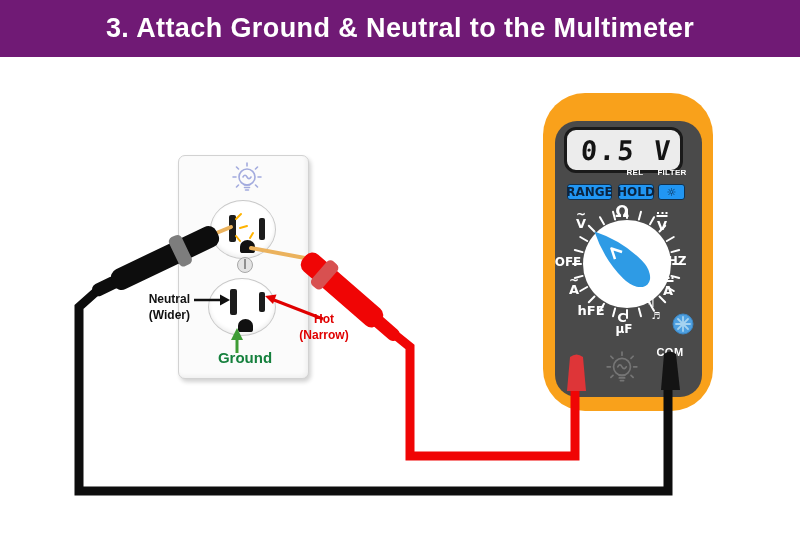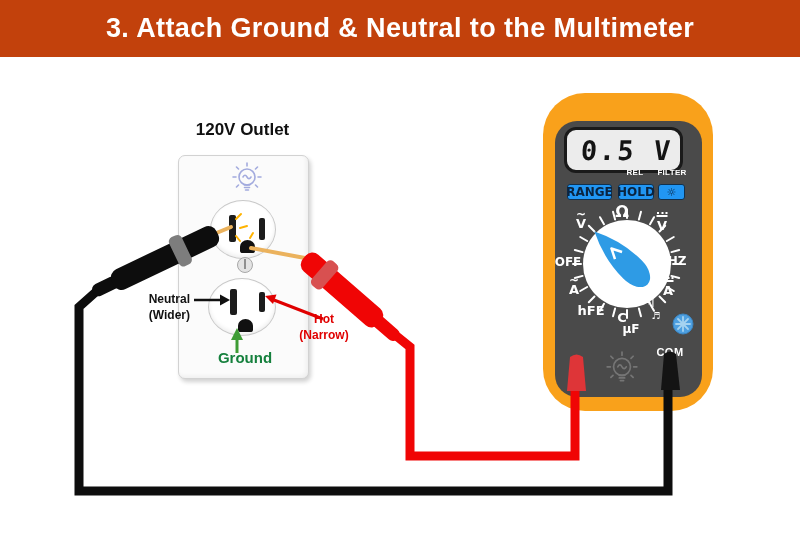--- a/index.html
+++ b/index.html
@@ -1,19 +1,19 @@
 <!DOCTYPE html>
 <html><head>
 <meta charset="utf-8">
 <style>
   html,body{margin:0;padding:0;background:#fff;}
   #stage{position:relative;width:800px;height:550px;background:#fff;overflow:hidden;
          font-family:"Liberation Sans",sans-serif;}
   
-  .titlebar{position:absolute;left:0;top:0;width:800px;height:57px;background:#c2410c;
+  .titlebar{position:absolute;left:0;top:0;width:800px;height:57px;background:#701a75;
             display:flex;align-items:center;justify-content:center;}
   .titlebar h1{margin:0;color:#fff;font-size:27px;font-weight:bold;letter-spacing:.4px;}
   
   .outlet-title{position:absolute;left:170px;top:120px;width:145px;text-align:center;
                 font-size:17px;font-weight:bold;color:#111;}
   .plate{position:absolute;left:178px;top:155px;width:129px;height:222px;background:#fbfbfb;
          border:1px solid #d2d2d2;border-radius:7px;
          box-shadow:2px 3px 4px rgba(0,0,0,.18), inset -2px -2px 4px rgba(0,0,0,.05);}
   .receptacle{position:absolute;background:#fff;border:1.5px solid #c9c9c9;border-radius:50%;
               box-shadow:inset 0 -2px 4px rgba(0,0,0,.07);}
@@ -66,21 +66,20 @@
 </style>
 </head>
 <body>
 
 <div id="stage">
 
   <div class="titlebar">
     <h1>3. Attach Ground &amp; Neutral to the Multimeter</h1>
   </div>
 
-  <div class="outlet-title">120V Outlet</div>
 
   <div class="plate">
     <svg class="bulb-icon" style="left:51px;top:6px" width="34" height="36" viewBox="0 0 34 36">
       <g fill="none" stroke="#a3abde" stroke-width="1.6" stroke-linecap="round">
         <circle cx="17" cy="15" r="8"></circle>
         <path d="M13 15 q2 -3.5 4 0 q2 3.5 4 0"></path>
         <path d="M14.5 23 h5 M14.5 25.5 h5 M15.5 28 h3"></path>
         <path d="M17 4 V1 M8.5 7 L6.5 5 M25.5 7 L27.5 5 M6 15 H3 M28 15 H31 M8.5 23 L6.5 25 M25.5 23 L27.5 25"></path>
       </g>
     </svg>
@@ -179,21 +178,21 @@
       <span class="dlab" style="left:113px;top:161px">
         <span class="stack">
             <i class="dotline"></i>
             <i class="solidline"></i>
             <b>A</b>
           </span></span>
       <span class="dlab" style="left:36px;top:189px">hFE</span>
       <span class="dlab" style="left:94px;top:181px;font-size:9px">→|</span>
       <span class="dlab" style="left:67px;top:196px">C</span>
       <span class="dlab" style="left:101px;top:194px;font-size:10px">♬</span>
-      <span class="dlab" style="left:76px;top:208px;font-size:12px">µF</span>
+      <span class="dlab" style="left:69px;top:208px;font-size:12px">µF</span>
 
       <span class="com-label" style="left:115px;top:231px">COM</span>
 
       <svg class="bulb-icon" style="left:49px;top:228px;opacity:.75" width="36" height="42" viewBox="0 0 34 36">
         <g fill="none" stroke="#848484" stroke-width="1.6" stroke-linecap="round">
           <circle cx="17" cy="15" r="8"></circle>
           <path d="M13 15 q2 -3.5 4 0 q2 3.5 4 0"></path>
           <path d="M14.5 23 h5 M14.5 25.5 h5 M15.5 28 h3"></path>
           <path d="M17 4 V1 M8.5 7 L6.5 5 M25.5 7 L27.5 5 M6 15 H3 M28 15 H31 M8.5 23 L6.5 25 M25.5 23 L27.5 25"></path>
         </g>

